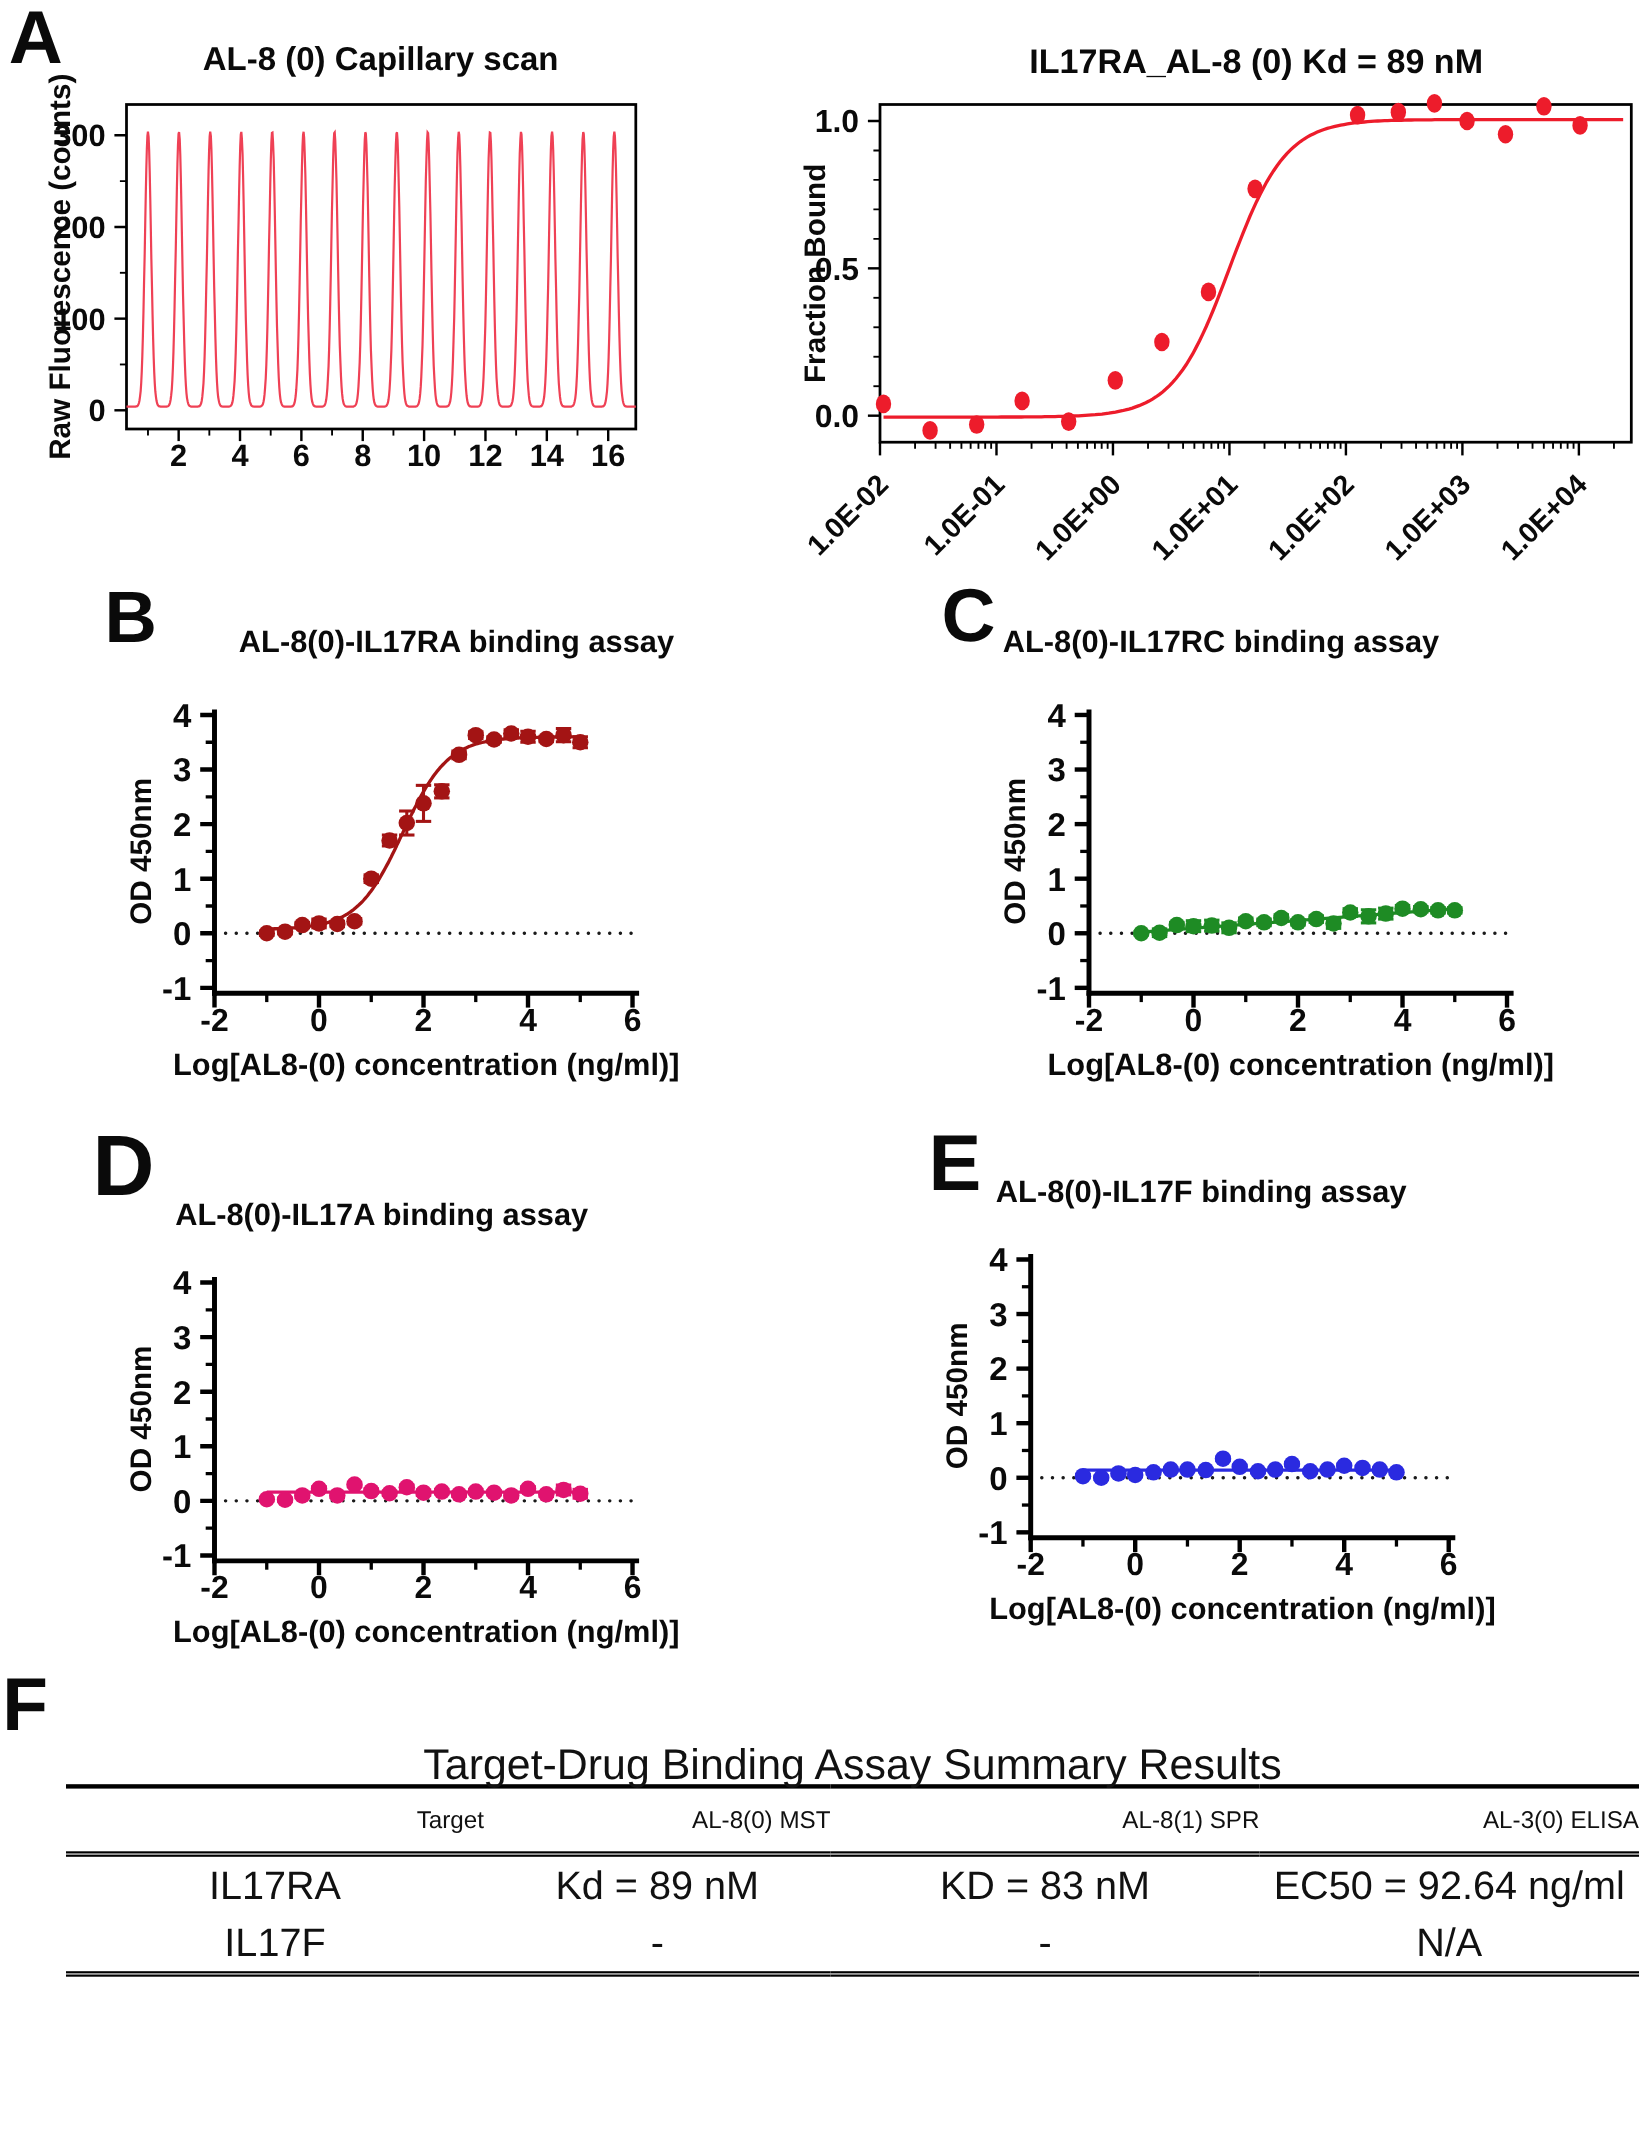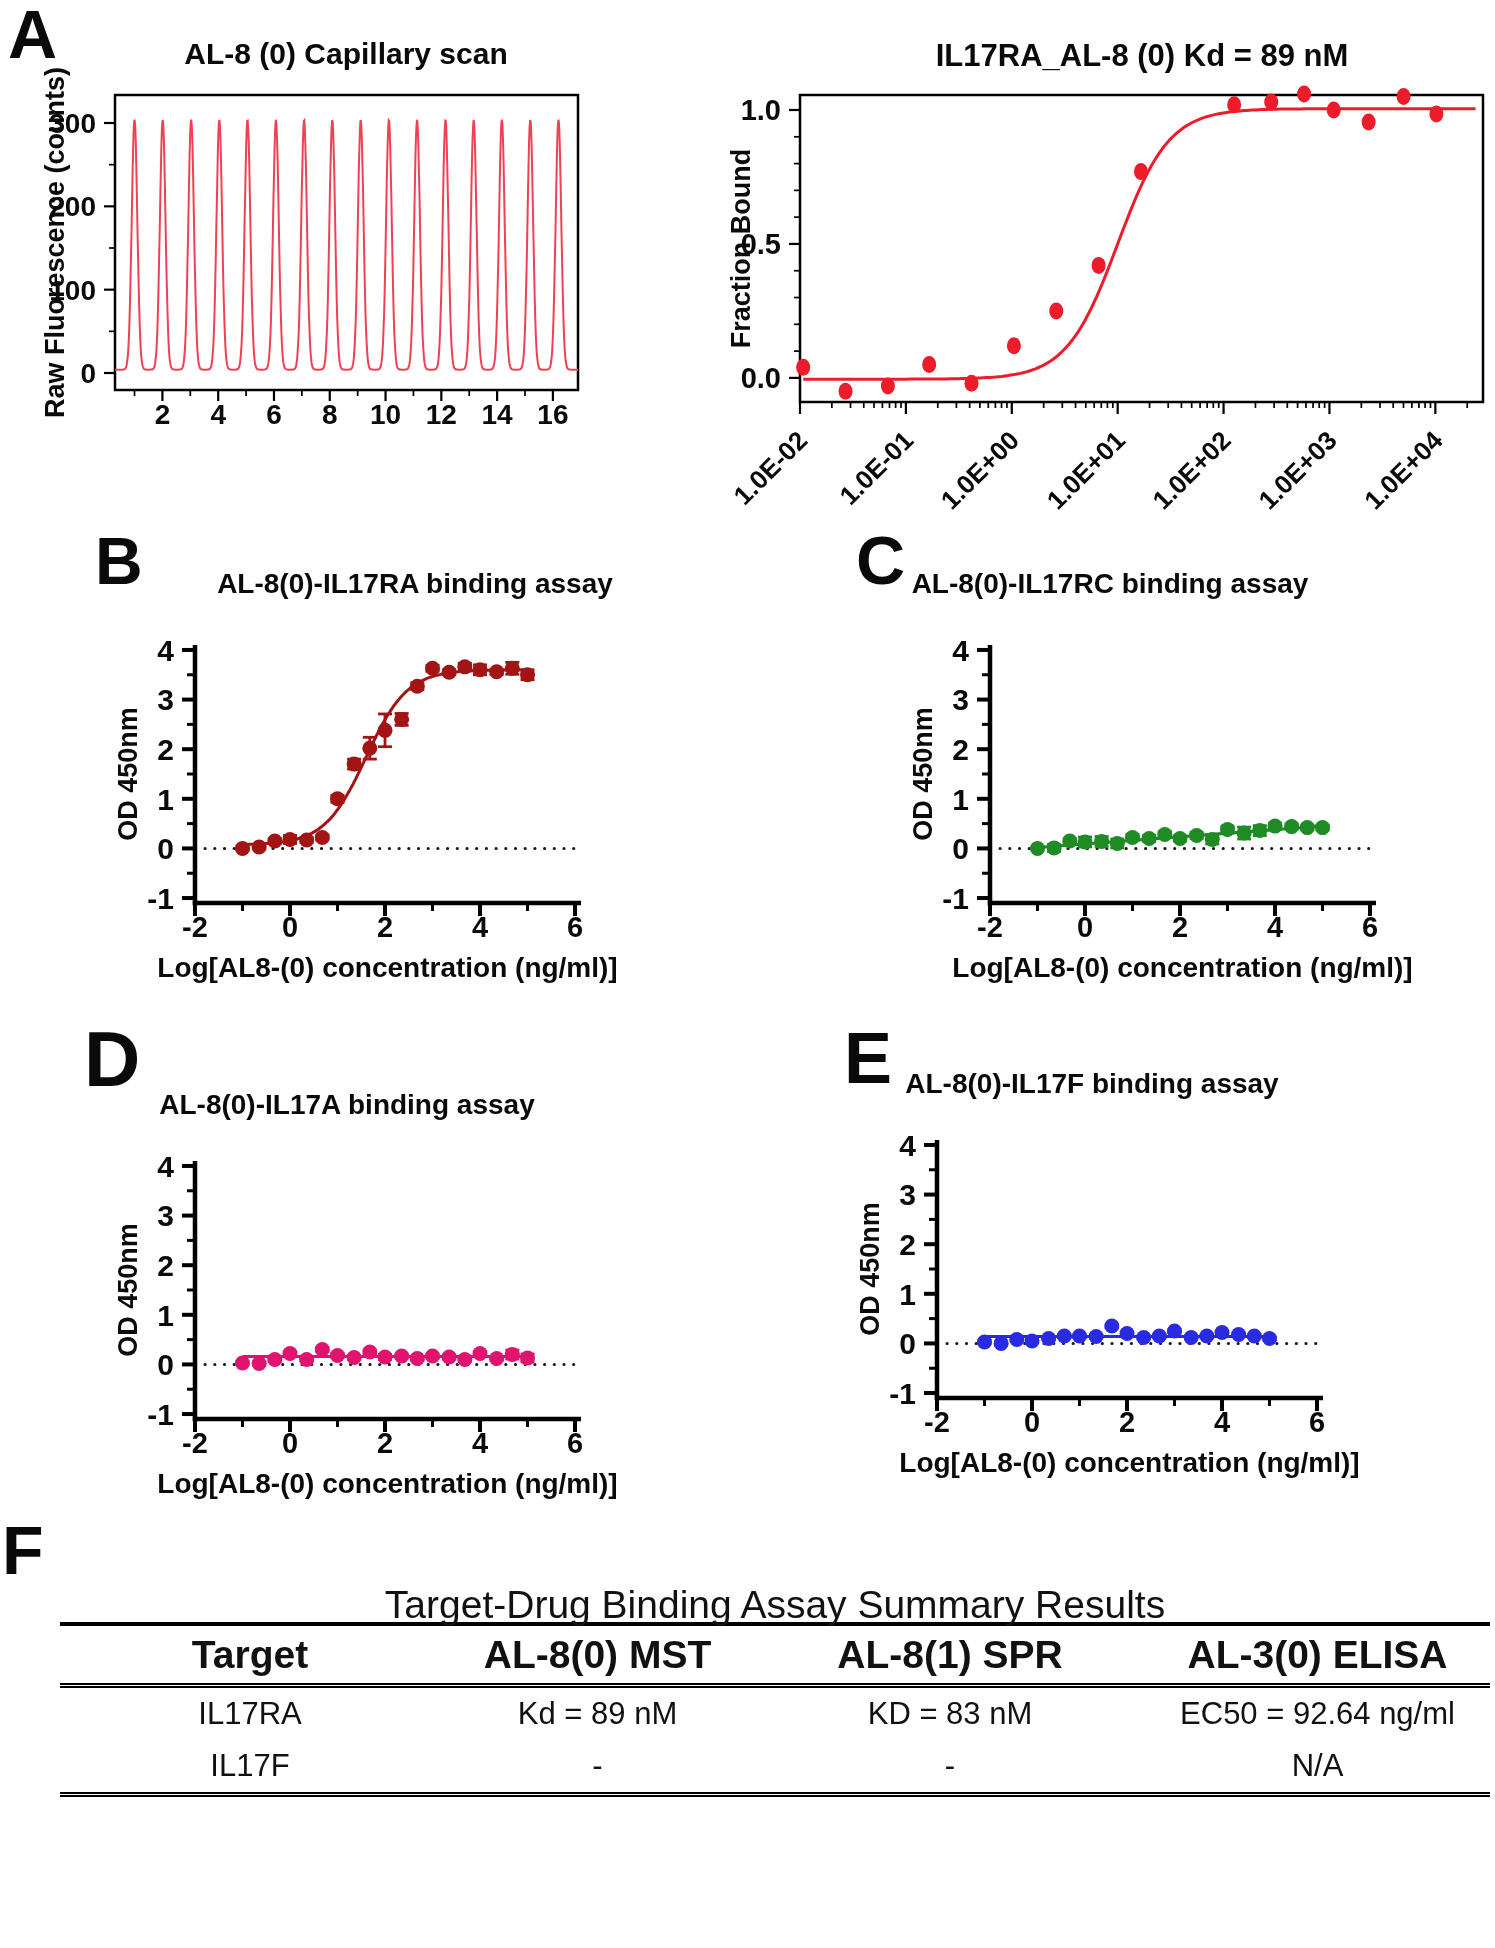--- a/index.html
+++ b/index.html
@@ -12,22 +12,22 @@
   .pl-d{left:84px;top:1020px;font-size:78px;}
   .pl-e{left:844px;top:1022px;font-size:72px;}
   .pl-f{left:2px;top:1516px;font-size:68px;}
   .chart{position:absolute;}
   svg text{font-family:"Liberation Sans",sans-serif;fill:#0a0a0a;}
   .f-table{position:absolute;left:60px;top:1583px;width:1430px;}
   .f-title{text-align:center;font-size:39px;font-weight:400;height:39px;color:#111;}
   table.summary{border-collapse:collapse;width:100%;table-layout:fixed;
                 border-top:4px solid #000;border-bottom:5px double #000;}
   table.summary thead tr{border-bottom:5px double #000;}
-  table.summary th{font-size:39px;font-weight:700;text-align:center;padding:0;height:57px;color:#111;}
-  table.summary td{font-size:31px;font-weight:400;text-align:center;padding:0;color:#111;}
+  table.summary th{font-size:22px;font-weight:400;text-align:right;padding:0;height:57px;color:#111;}
+  table.summary td{font-size:36px;font-weight:400;text-align:center;padding:0;color:#111;}
   table.summary tbody tr:nth-child(1) td{height:52px;}
   table.summary tbody tr:nth-child(2) td{height:52px;}
   table.summary tbody tr:nth-child(3) td{height:57px;}
   table.summary tbody tr:nth-child(4) td{height:54px;}
   table.summary tbody tr:nth-child(5) td{height:49px;}
 </style>
 </head>
 <body>
 
 <div class="page">

